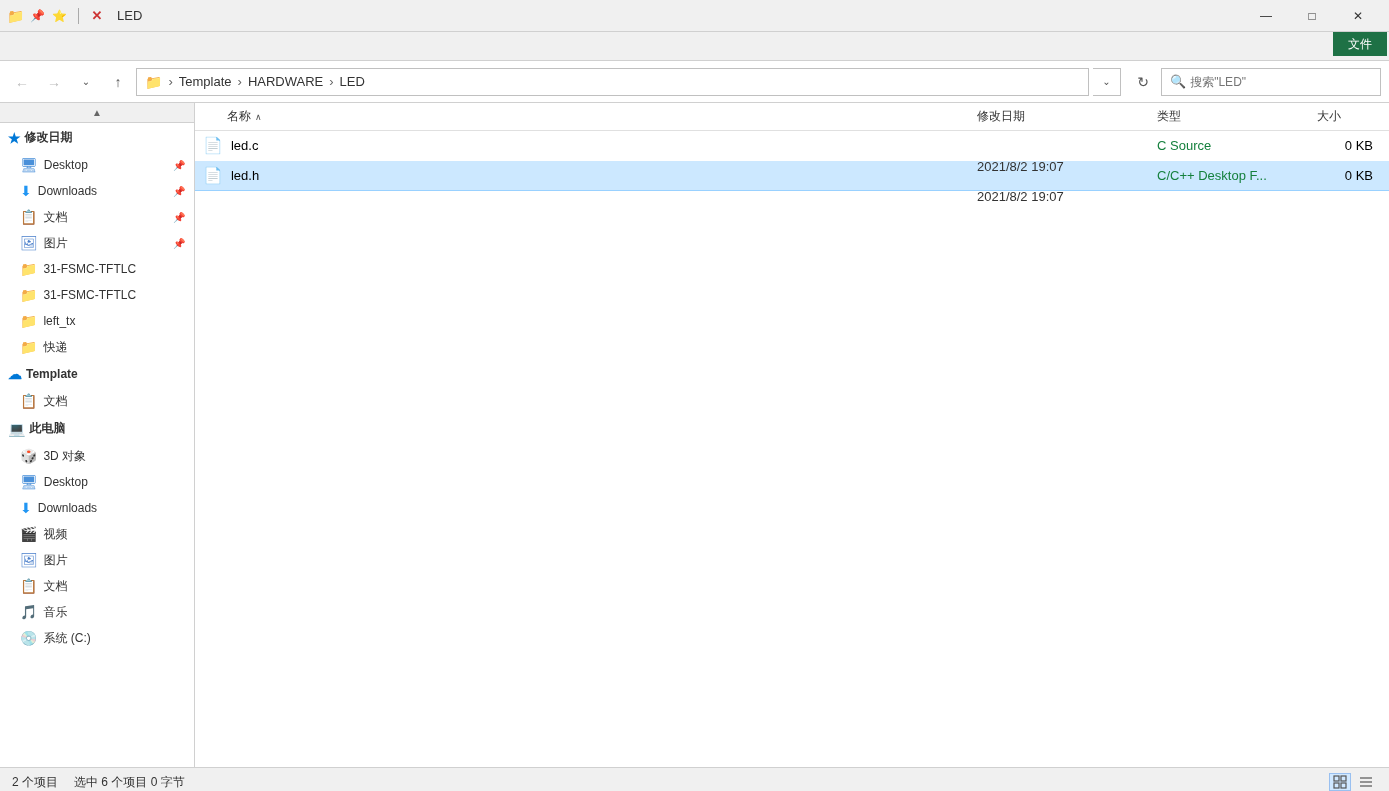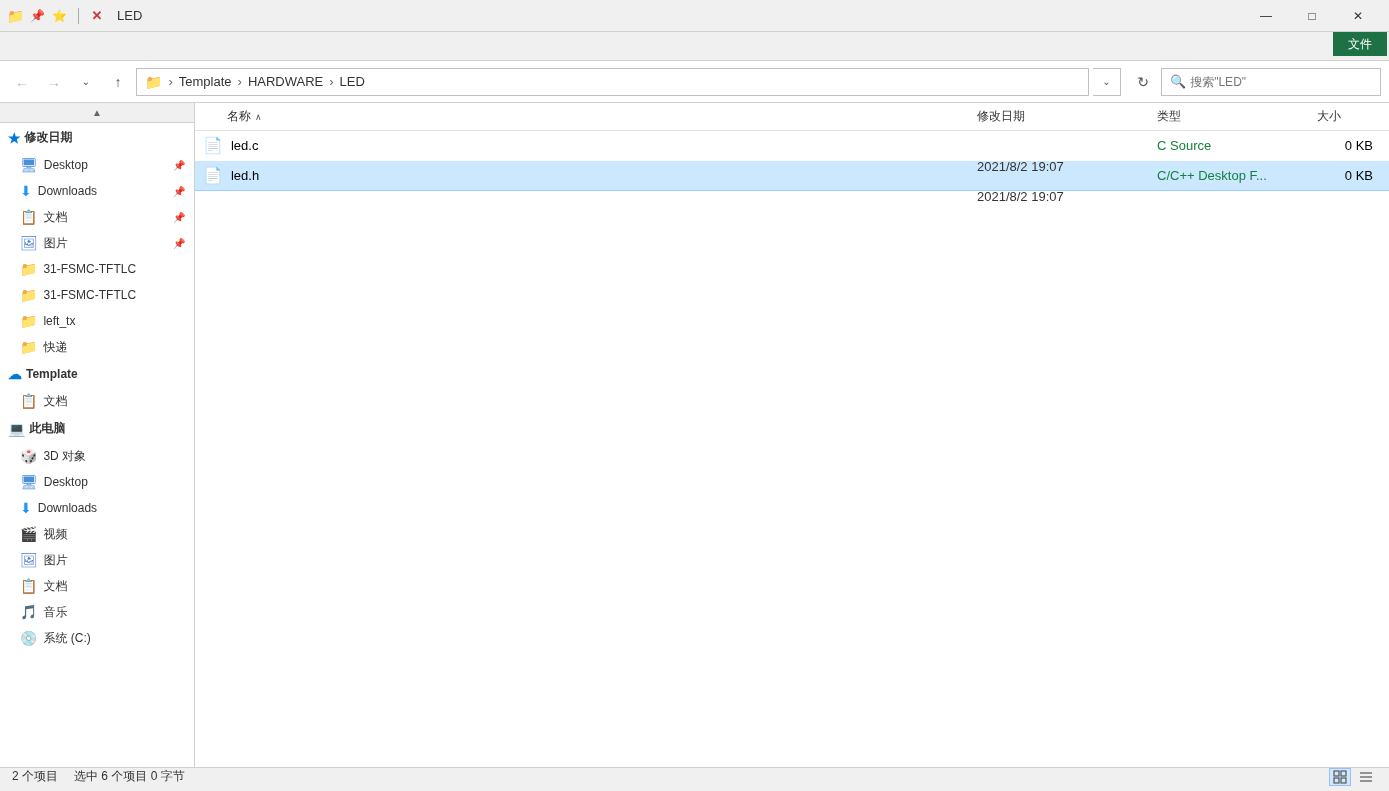--- a/index.html
+++ b/index.html
@@ -292,21 +292,21 @@
     .file-cell-date { width: 180px; padding-left: 8px; color: #333; margin-top: 41px; }
     .file-cell-type { width: 160px; padding-left: 8px; color: #15803d; }
     .file-cell-size { width: 80px; padding-left: 8px; color: #000000; text-align: right; padding-right: 16px; }
 
     
     .status-bar {
       height: 24px;
       background: #f0f0f0;
       border-top: 1px solid #d0d0d0;
       display: flex;
-      align-items: flex-start;
+      align-items: flex-end;
       padding: 0 12px;
       font-size: 12px;
       color: #333;
       gap: 16px;
     }
     .status-bar-right {
       margin-left: auto;
       display: flex;
       gap: 4px;
       align-items: center;

